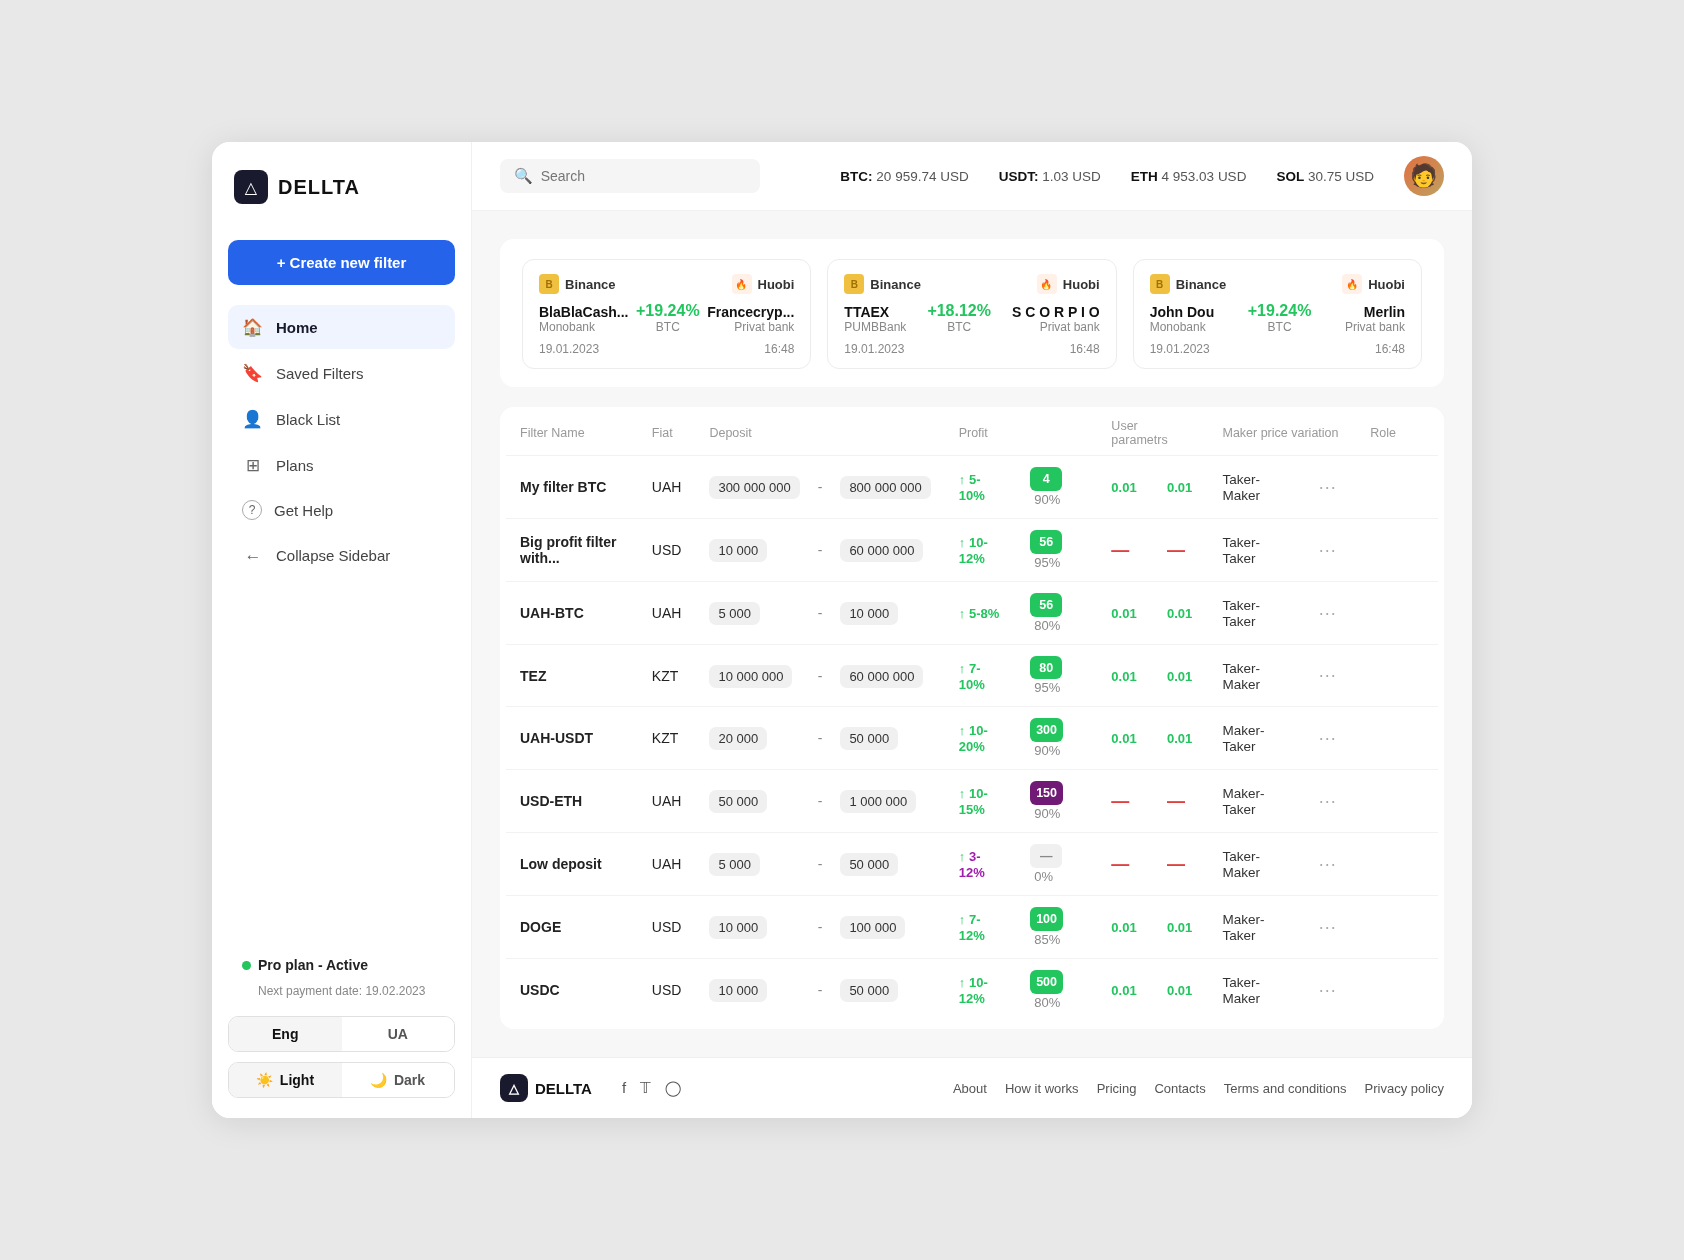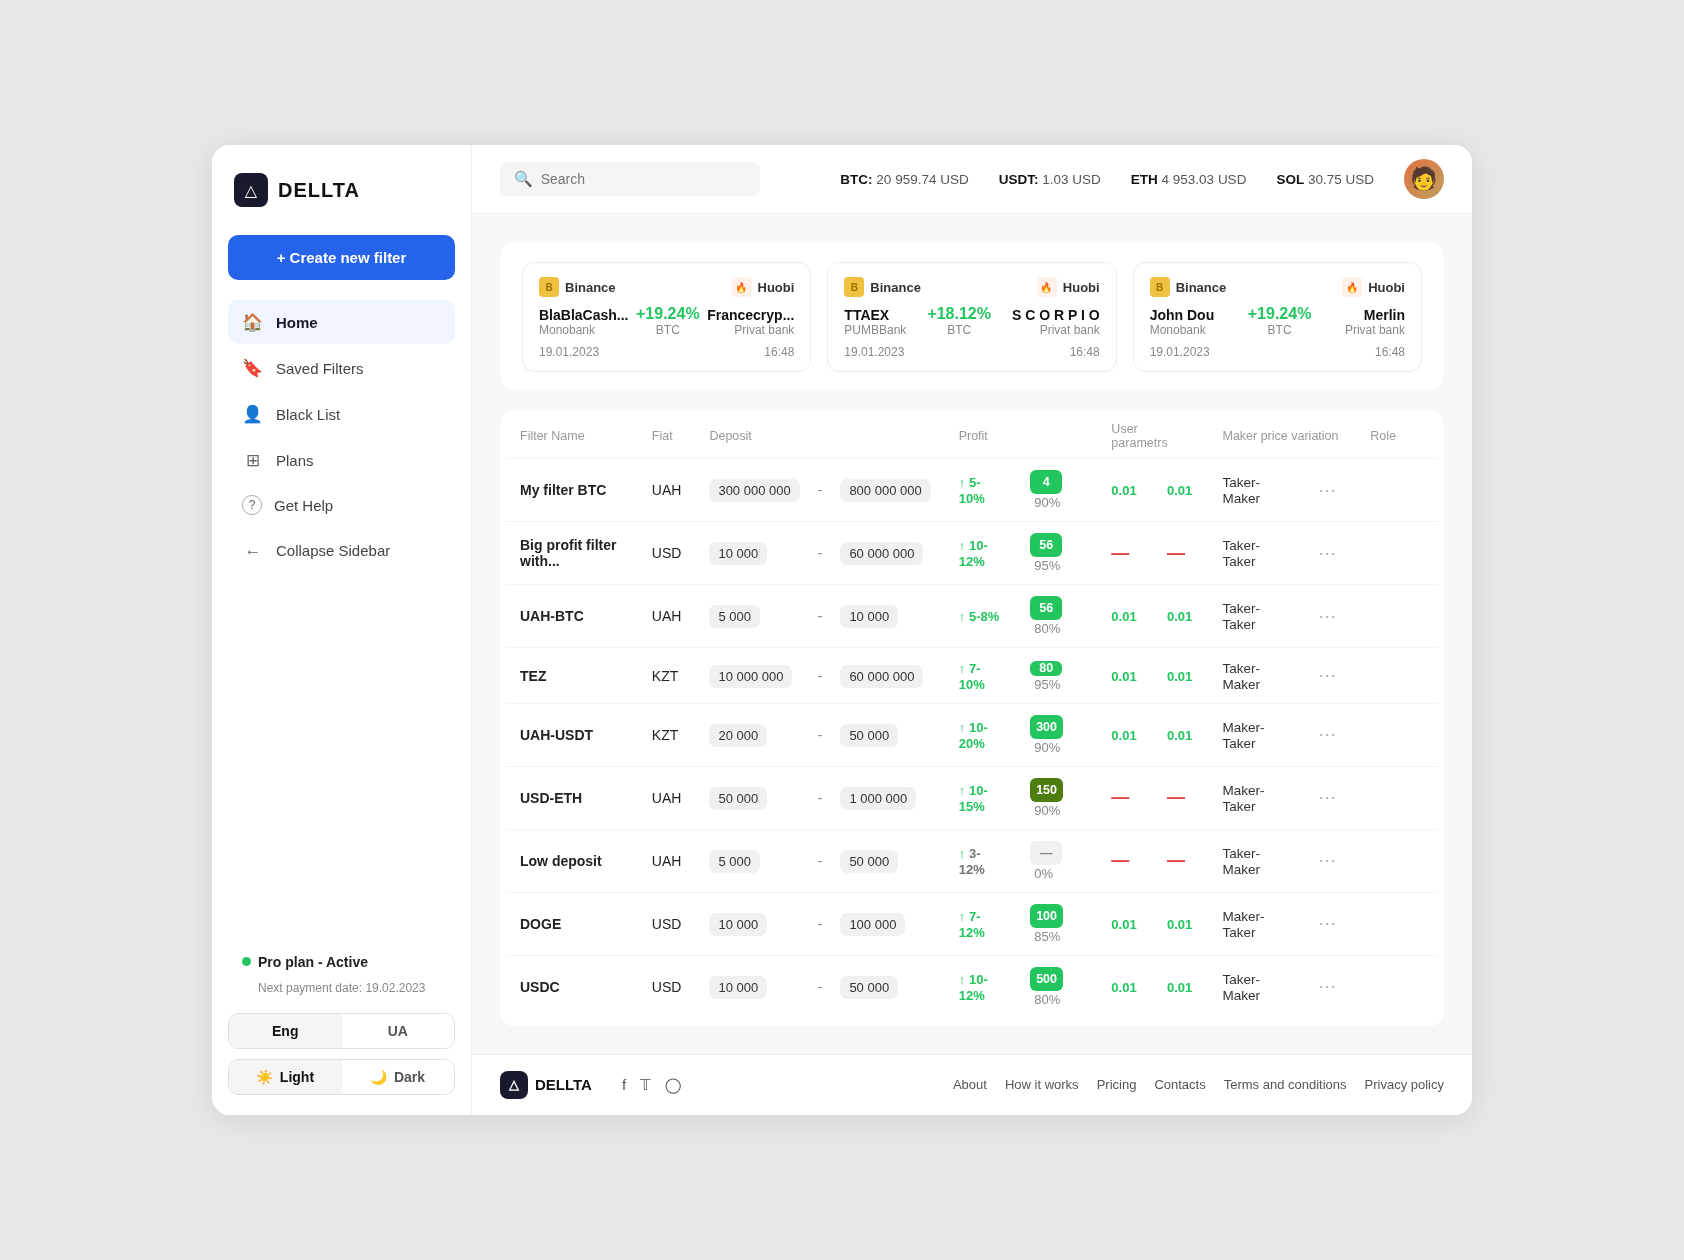--- a/index.html
+++ b/index.html
@@ -59,20 +59,21 @@
       padding: 14px 0;
       font-size: 15px;
       font-weight: 600;
       cursor: pointer;
       width: 100%;
       display: flex;
       align-items: center;
       justify-content: center;
       gap: 8px;
       margin-bottom: 20px;
+      margin-top: 8px;
     }
     .nav-items { flex: 1; display: flex; flex-direction: column; gap: 2px; }
     .nav-item {
       display: flex;
       align-items: center;
       gap: 12px;
       padding: 11px 14px;
       border-radius: 10px;
       cursor: pointer;
       font-size: 15px;
@@ -650,21 +651,21 @@
     <td><strong class="filter-name">TEZ</strong></td>
     <td>KZT</td>
     <td><span class="deposit-badge">10 000 000</span></td>
     <td style="color:#888;padding:0 4px;">-</td>
     <td><span class="deposit-badge">60 000 000</span></td>
     <td>
       <span style="color:#22c55e;font-size:13px;">↑</span>
       <span style="color:#22c55e;font-size:13px;font-weight:600;">7-10%</span>
     </td>
     <td>
-      <span style="display:inline-flex;align-items:center;justify-content:center;min-width:32px;height:15px;border-radius:6px;font-size:12.5px;font-weight:700;color:#fff;background:#22c55e;padding:0 6px;">80</span>
+      <span style="display:inline-flex;align-items:center;justify-content:center;min-width:32px;height:23px;border-radius:6px;font-size:12.5px;font-weight:700;color:#fff;background:#22c55e;padding:0 6px;">80</span>
       <span style="color:#888;font-size:13px;margin-left:4px;">95%</span>
     </td>
     <td><span style="color:#22c55e;font-size:13px;font-weight:600;">0.01</span></td>
                   <td><span style="color:#22c55e;font-size:13px;font-weight:600;">0.01</span></td>
     <td><span class="role-text">Taker-Maker</span></td>
     <td><button class="dots-btn">···</button></td>
   </tr>
                 <tr>
     <td><strong class="filter-name">UAH-USDT</strong></td>
     <td>KZT</td>
@@ -688,37 +689,37 @@
     <td><strong class="filter-name">USD-ETH</strong></td>
     <td>UAH</td>
     <td><span class="deposit-badge">50 000</span></td>
     <td style="color:#888;padding:0 4px;">-</td>
     <td><span class="deposit-badge">1 000 000</span></td>
     <td>
       <span style="color:#22c55e;font-size:13px;">↑</span>
       <span style="color:#22c55e;font-size:13px;font-weight:600;">10-15%</span>
     </td>
     <td>
-      <span style="display:inline-flex;align-items:center;justify-content:center;min-width:32px;height:24px;border-radius:6px;font-size:12.5px;font-weight:700;color:#fff;background:#4d7c0f;padding:0 6px;">150</span>
+      <span style="display:inline-flex;align-items:center;justify-content:center;min-width:32px;height:24px;border-radius:6px;font-size:12.5px;font-weight:700;color:#fff;background:#701a75;padding:0 6px;">150</span>
       <span style="color:#888;font-size:13px;margin-left:4px;">90%</span>
     </td>
     <td><span style="color:#e04040;font-size:18px;font-weight:700;">—</span></td>
                   <td><span style="color:#e04040;font-size:18px;font-weight:700;">—</span></td>
     <td><span class="role-text">Maker-Taker</span></td>
     <td><button class="dots-btn">···</button></td>
   </tr>
                 <tr>
     <td><strong class="filter-name">Low deposit</strong></td>
     <td>UAH</td>
     <td><span class="deposit-badge">5 000</span></td>
     <td style="color:#888;padding:0 4px;">-</td>
     <td><span class="deposit-badge">50 000</span></td>
     <td>
       <span style="color:#22c55e;font-size:13px;">↑</span>
-      <span style="color:#737373;font-size:13px;font-weight:600;">3-12%</span>
+      <span style="color:#a21caf;font-size:13px;font-weight:600;">3-12%</span>
     </td>
     <td>
       <span style="display:inline-flex;align-items:center;justify-content:center;min-width:32px;height:24px;border-radius:6px;font-size:12.5px;font-weight:700;color:#888;background:#f0f0f0;padding:0 6px;">—</span>
       <span style="color:#888;font-size:13px;margin-left:4px;">0%</span>
     </td>
     <td><span style="color:#e04040;font-size:18px;font-weight:700;">—</span></td>
                   <td><span style="color:#e04040;font-size:18px;font-weight:700;">—</span></td>
     <td><span class="role-text">Taker-Maker</span></td>
     <td><button class="dots-btn">···</button></td>
   </tr>

